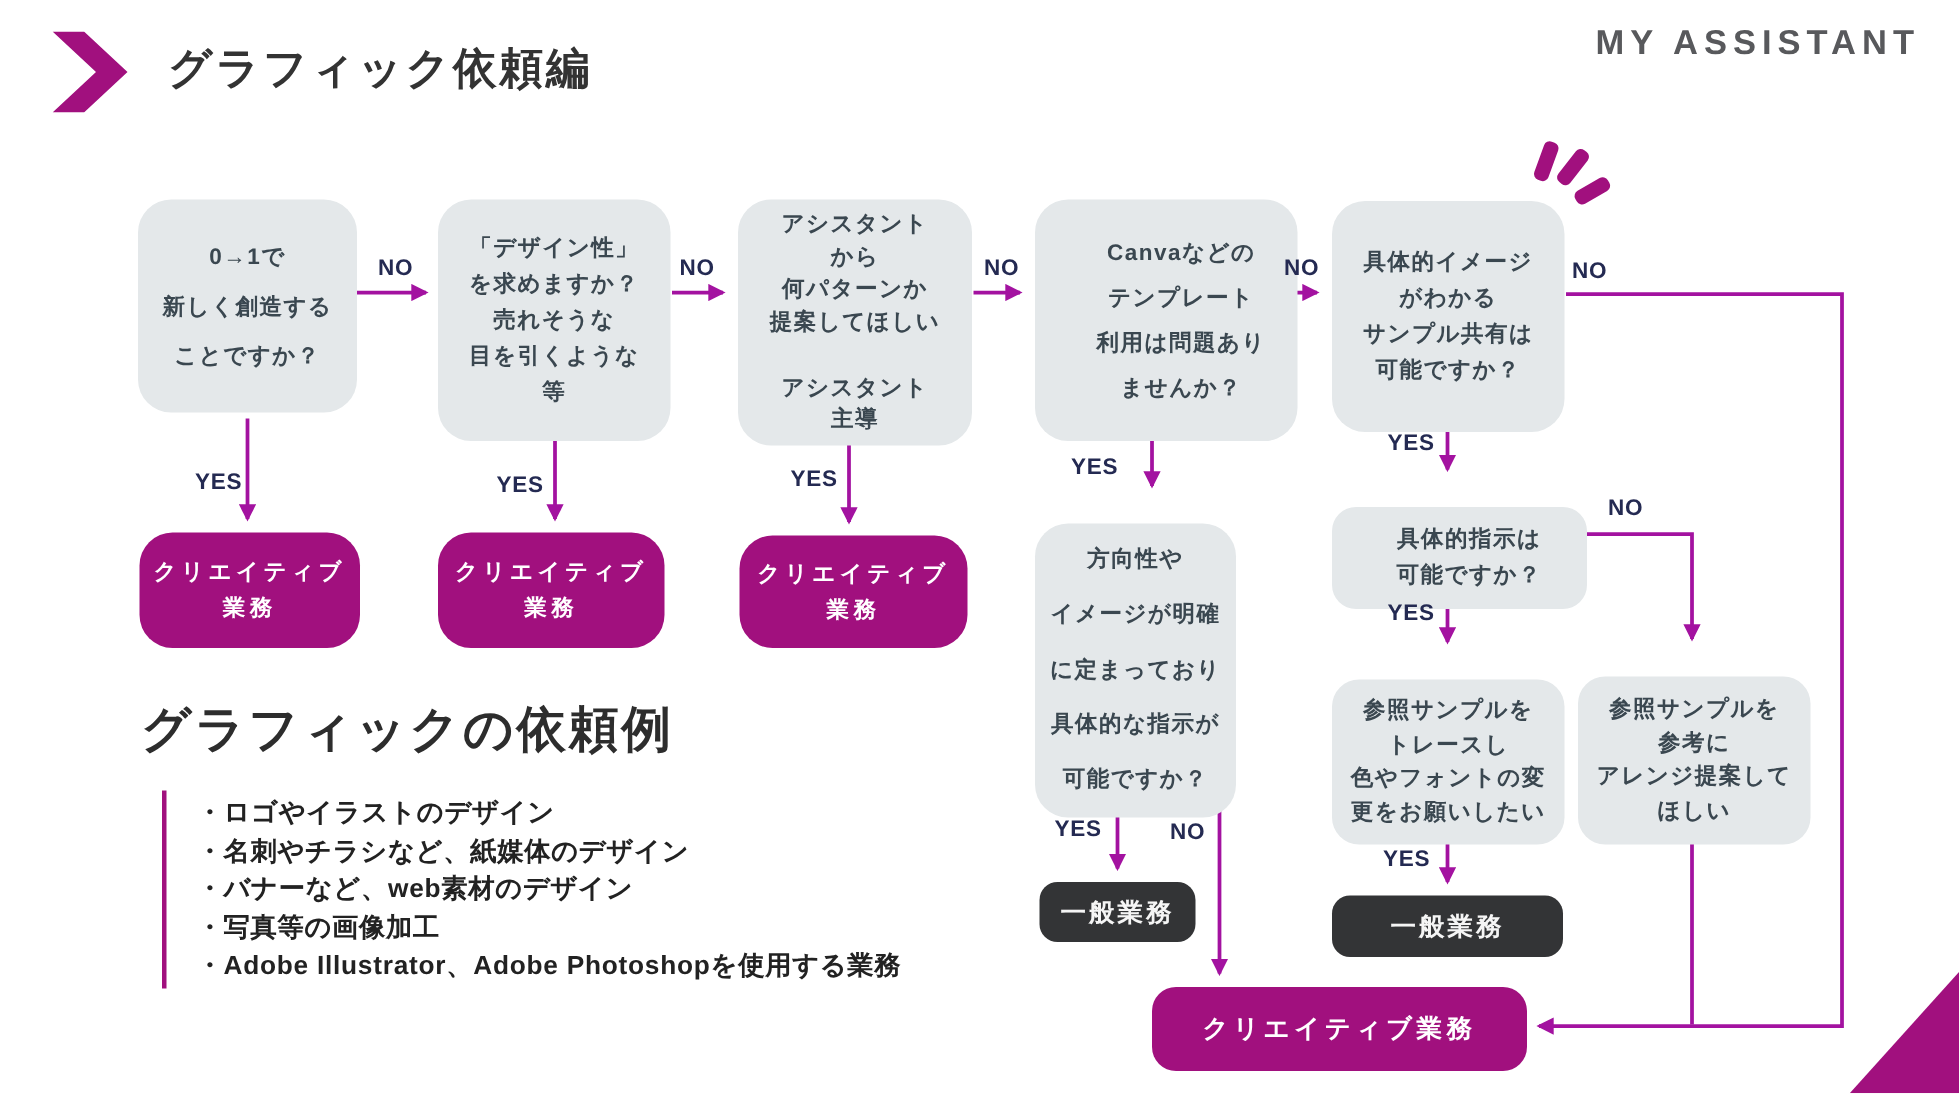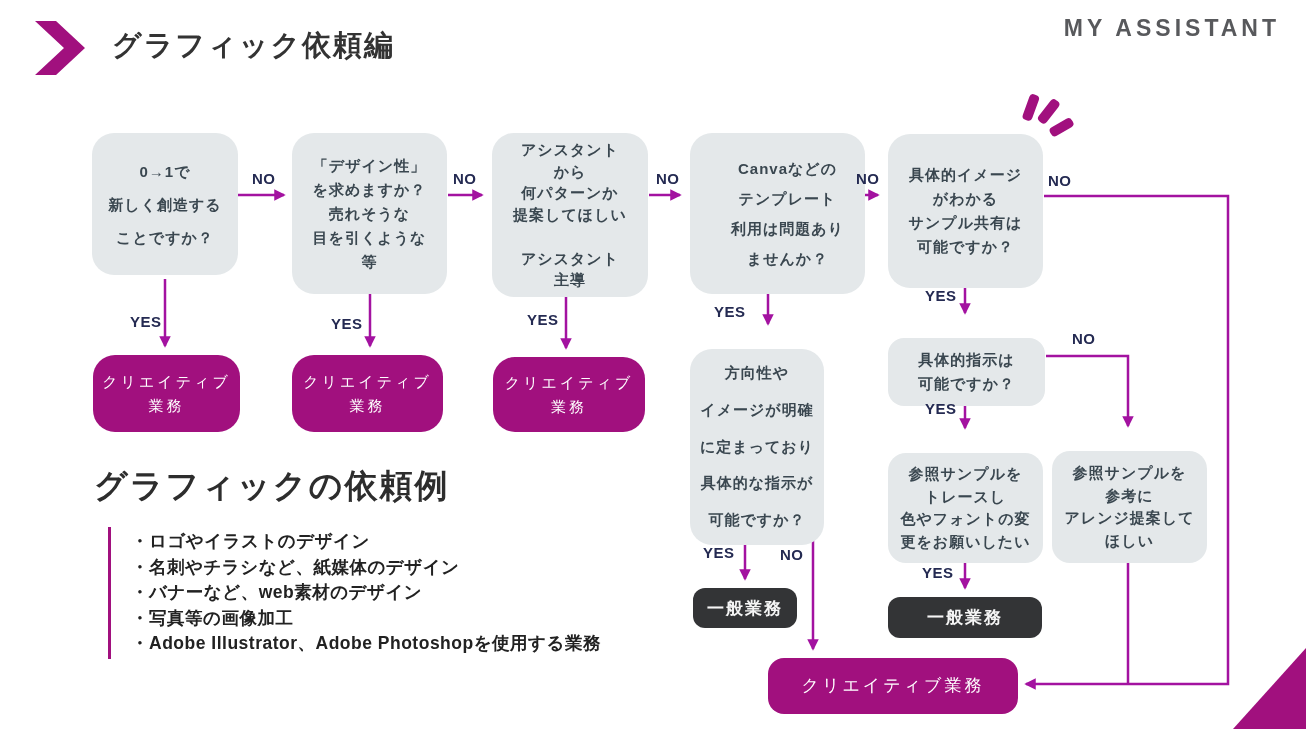--- a/index.html
+++ b/index.html
@@ -20,21 +20,21 @@
   .node{
     background:#E4E8EA;border-radius:22px;display:flex;align-items:center;justify-content:center;
     text-align:center;color:#3A4750;font-size:15px;font-weight:600;letter-spacing:1px;margin-top:16px;
   }
   .node-text{white-space:pre-line;}
   .lh22{line-height:2.2;} .lh20{line-height:2.0;} .lh16{line-height:1.6;}
   .lh15{line-height:1.5;} .lh145{line-height:1.45;} .lh245{line-height:2.45;}
   
   .creative{
     background:#A1107E;border-radius:22px;display:flex;align-items:center;justify-content:center;
-    text-align:center;color:#ffffff;font-size:15px;font-weight:400;letter-spacing:3px;line-height:1.6;
+    text-align:center;color:#ffffff;font-size:15px;font-weight:700;letter-spacing:3px;line-height:1.6;
   }
   .general{
     background:#333436;border-radius:12px;display:flex;align-items:center;justify-content:center;
     text-align:center;color:#f5f5f5;font-size:17px;font-weight:700;letter-spacing:2px;
   }
   
   .lbl{font-size:15px;font-weight:700;color:#242A52;letter-spacing:0.5px;}
   
   .examples-heading{
     left:94px;top:464px;font-size:33px;font-weight:800;color:#2d2d2d;letter-spacing:2px;
@@ -129,21 +129,21 @@
 可能ですか？</div>
   </div>
 
   <div class="abs node" style="left:690px;top:333px;width:134px;height:196px;">
     <div class="node-text lh245">方向性や
 イメージが明確
 に定まっており
 具体的な指示が
 可能ですか？</div>
   </div>
-  <div class="abs node" style="left:888px;top:322px;width:157px;height:68px;border-radius:16px;">
+  <div class="abs node" style="left:888px;top:322px;width:157px;height:68px;border-radius:16px;padding-left:13px;">
     <div class="node-text lh16">具体的指示は
 可能ですか？</div>
   </div>
   <div class="abs node" style="left:888px;top:437px;width:155px;height:110px;border-radius:18px;">
     <div class="node-text lh15">参照サンプルを
 トレースし
 色やフォントの変
 更をお願いしたい</div>
   </div>
   <div class="abs node" style="left:1052px;top:435px;width:155px;height:112px;border-radius:18px;">

